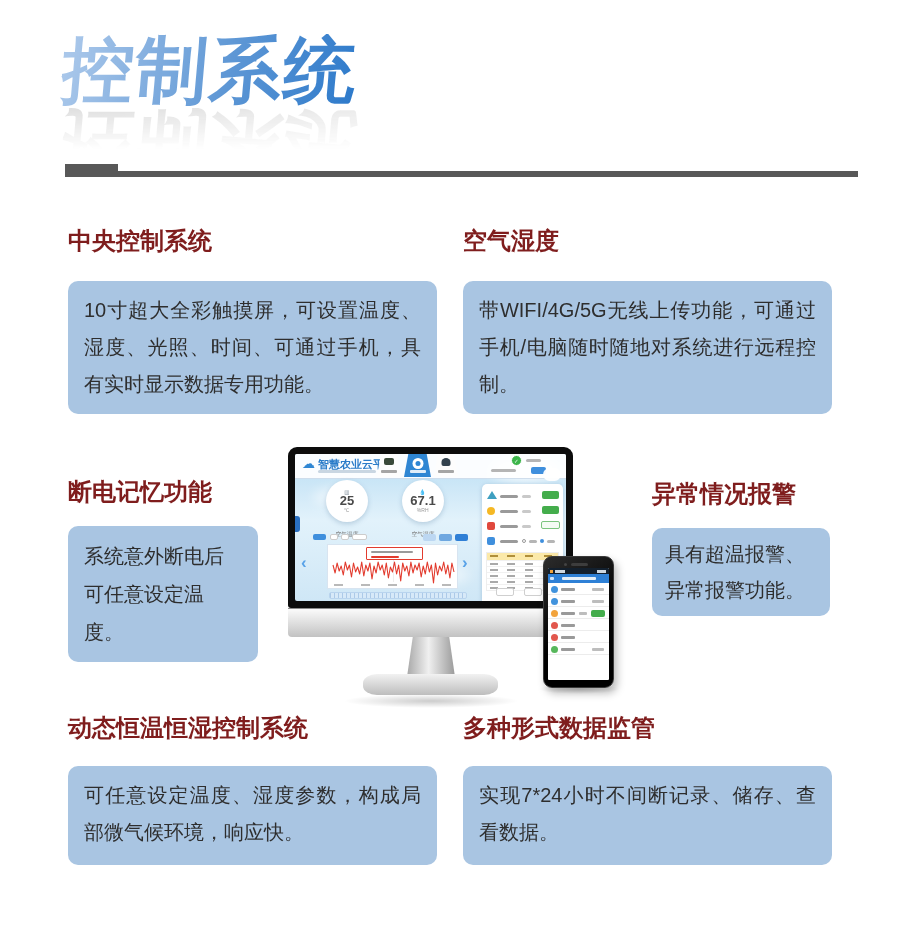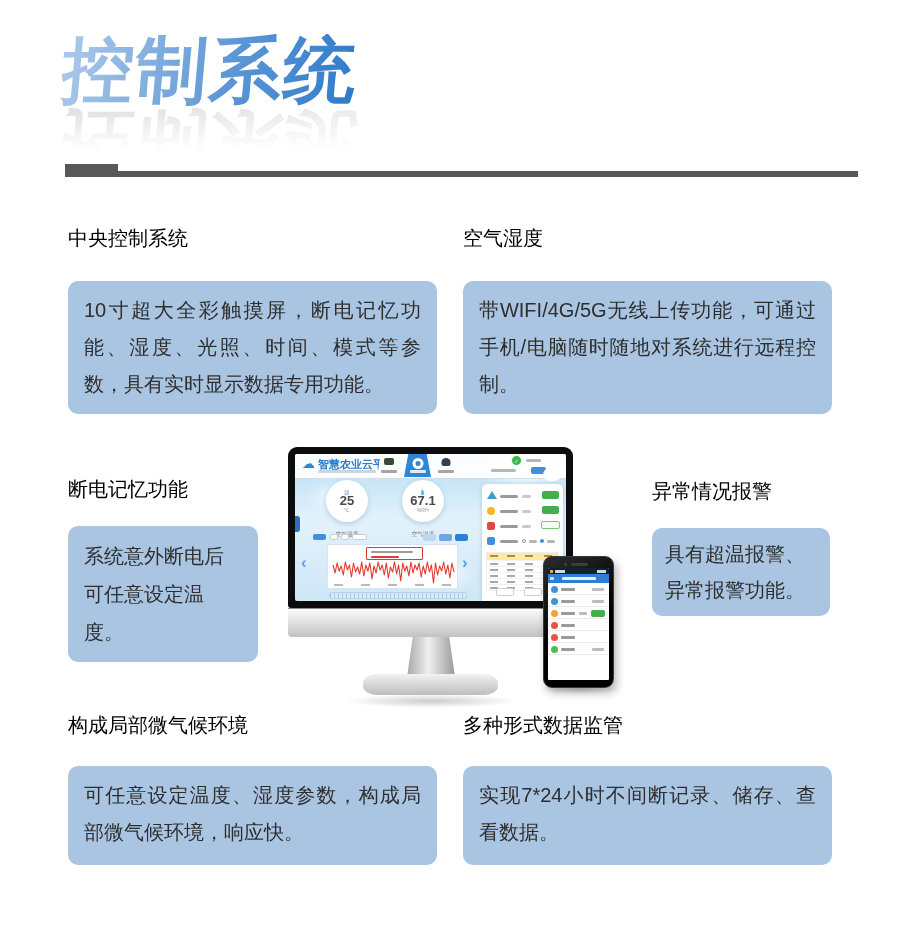--- a/index.html
+++ b/index.html
@@ -20,21 +20,21 @@
     line-height:1.0; transform:scaleY(-1) skewX(5deg); opacity:.38; white-space:nowrap;
     background:linear-gradient(90deg,#8f8f8f,#b9b9b9);
     -webkit-background-clip:text; background-clip:text; color:transparent;
     -webkit-mask-image:linear-gradient(to bottom,transparent 42%,rgba(0,0,0,.75) 100%);
     mask-image:linear-gradient(to bottom,transparent 42%,rgba(0,0,0,.75) 100%);
   }
   .divider-block { position:absolute; left:65px; top:164px; width:53px; height:13px; background:#585858; }
   .divider-line  { position:absolute; left:65px; top:171px; width:793px; height:6px; background:#585858; }
 
   
-  .feat-heading { position:absolute; font-size:20px; font-weight:normal; color:#000000; white-space:nowrap; }
+  .feat-heading { position:absolute; font-size:24px; font-weight:bold; color:#7f1d1d; white-space:nowrap; }
   .feat-box {
     position:absolute; background:#a9c5e2; border-radius:10px;
     color:#2e2e2e; font-size:20px; line-height:37px; padding:11px 16px;
     text-align:justify;
   }
   .feat-box.small { white-space:pre-line; text-align:left; }
 
   
   .monitor-frame { position:absolute; left:288px; top:447px; width:285px; height:161px;
     background:#0c0c0c; border-radius:9px 9px 3px 3px; }
@@ -118,34 +118,34 @@
 <body>
 
 <div class="hero">
   <div class="hero-title">控制系统</div>
   <div class="hero-reflect">控制系统</div>
 </div>
 <div class="divider-block"></div>
 <div class="divider-line"></div>
 
 <div class="feat-heading" style="left:68px; top:225px;">中央控制系统</div>
-<div class="feat-box" style="left:68px; top:281px; width:369px; min-height:122px;">10寸超大全彩触摸屏，断电记忆功能、湿度、光照、时间、模式等参数，具有实时显示数据专用功能。</div>
+<div class="feat-box" style="left:68px; top:281px; width:369px; min-height:122px;">10寸超大全彩触摸屏，可设置温度、湿度、光照、时间、可通过手机，具有实时显示数据专用功能。</div>
 
 <div class="feat-heading" style="left:463px; top:225px;">空气湿度</div>
 <div class="feat-box" style="left:463px; top:281px; width:369px; min-height:122px;">带WIFI/4G/5G无线上传功能，可通过手机/电脑随时随地对系统进行远程控制。</div>
 
 <div class="feat-heading" style="left:68px; top:476px;">断电记忆功能</div>
 <div class="feat-box small" style="left:68px; top:526px; width:190px; min-height:97px; line-height:38px;">系统意外断电后
 可任意设定温度。</div>
 
 <div class="feat-heading" style="left:652px; top:478px;">异常情况报警</div>
 <div class="feat-box small" style="left:652px; top:528px; width:178px; min-height:88px; padding:8px 13px; line-height:36px;">具有超温报警、
 异常报警功能。</div>
 
-<div class="feat-heading" style="left:68px; top:712px;">构成局部微气候环境</div>
+<div class="feat-heading" style="left:68px; top:712px;">动态恒温恒湿控制系统</div>
 <div class="feat-box" style="left:68px; top:766px; width:369px; min-height:99px;">可任意设定温度、湿度参数，构成局部微气候环境，响应快。</div>
 
 <div class="feat-heading" style="left:463px; top:712px;">多种形式数据监管</div>
 <div class="feat-box" style="left:463px; top:766px; width:369px; min-height:99px;">实现7*24小时不间断记录、储存、查看数据。</div>
 
 <div class="monitor-shadow"></div>
 <div class="monitor-frame"></div>
 <div class="monitor-chin"></div>
 <div class="monitor-neck"></div>
 <div class="monitor-base"></div>

